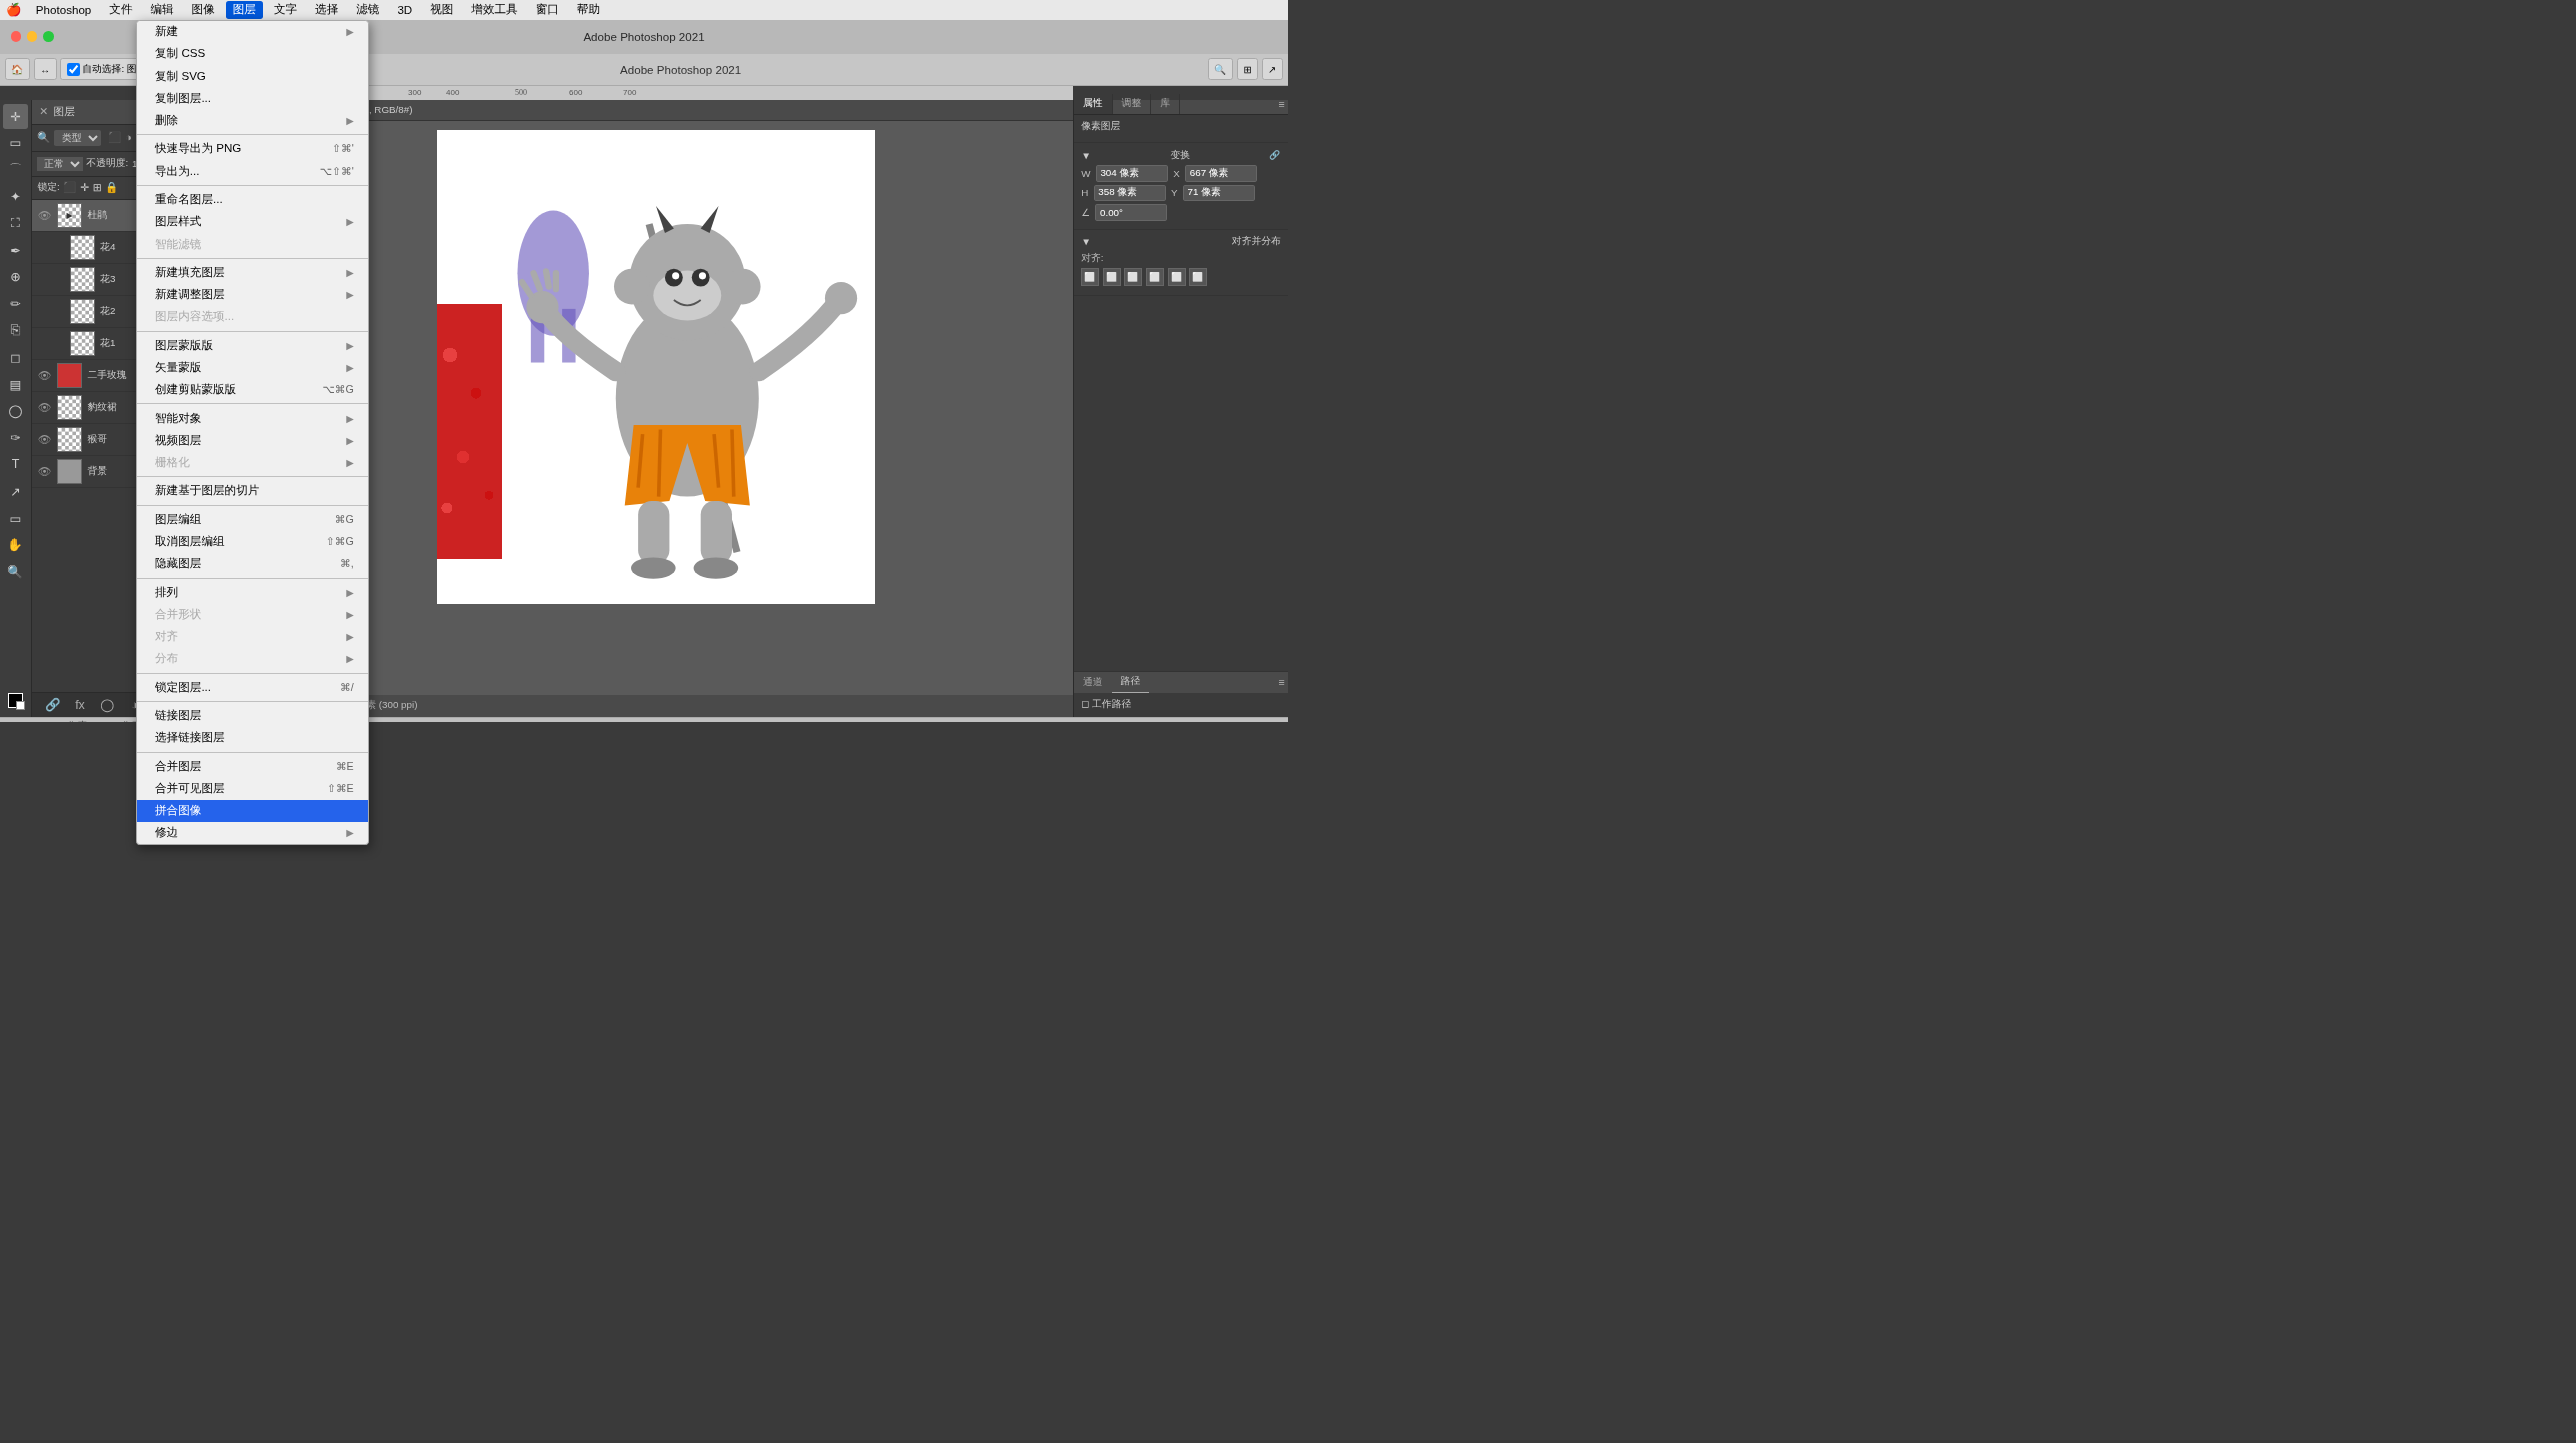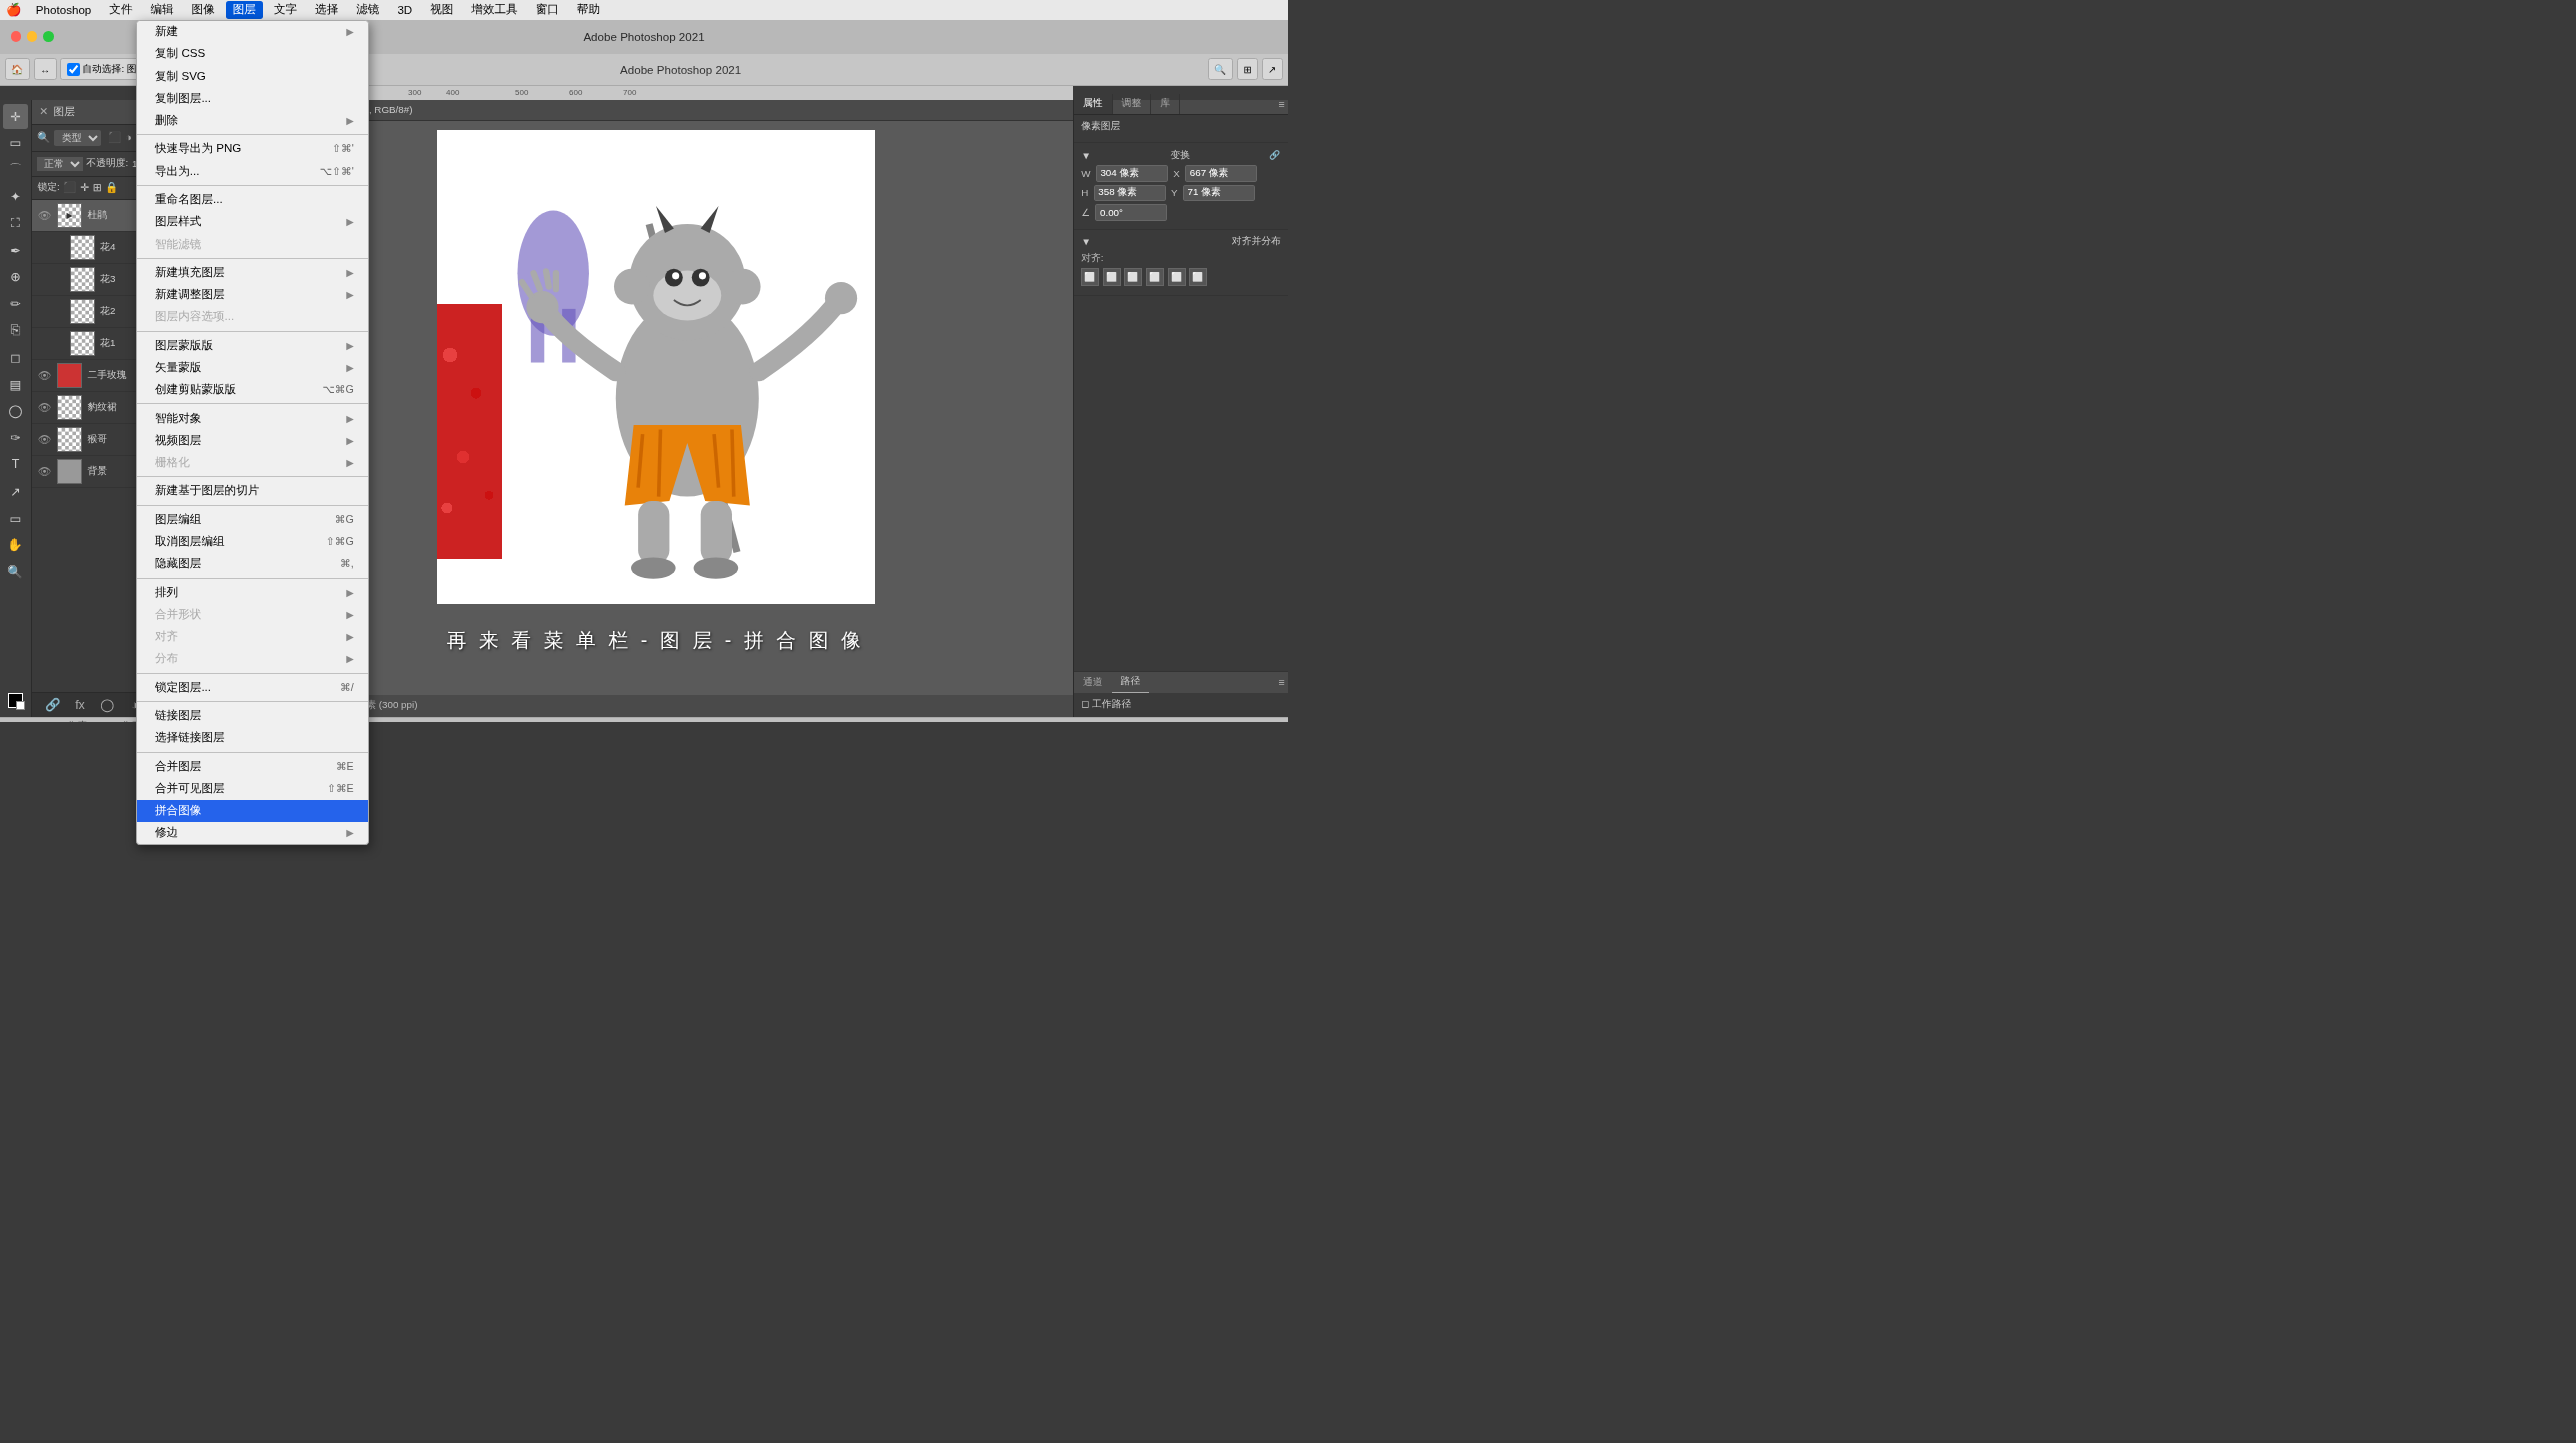--- a/index.html
+++ b/index.html
@@ -459,21 +459,21 @@
   <div class="toolbar-btn">⊞</div>
   <div class="toolbar-btn">↗</div>
 </div>
 
 <div id="ruler-h">
   <span style="position:absolute;left:27px;font-size:8px;color:#555;">0</span>
   <span style="position:absolute;left:63px;font-size:8px;color:#555;">100</span>
   <span style="position:absolute;left:116px;font-size:8px;color:#555;">200</span>
   <span style="position:absolute;left:170px;font-size:8px;color:#555;">300</span>
   <span style="position:absolute;left:208px;font-size:8px;color:#555;">400</span>
-  <span style="position:absolute;left:277px;font-size:8px;color:#555;">500</span>
+  <span style="position:absolute;left:277px;font-size:8px;color:#555;font-family:Liberation Serif, serif;">500</span>
   <span style="position:absolute;left:331px;font-size:8px;color:#555;">600</span>
   <span style="position:absolute;left:385px;font-size:8px;color:#555;">700</span>
 </div>
 
 <div id="main">
 
   <div id="left-toolbar">
     <div class="tool-btn active">✛</div>
     <div class="tool-btn">▭</div>
     <div class="tool-btn">⌒</div>
@@ -672,21 +672,20 @@
           <circle cx="118" cy="198" r="18" fill="#aaa"></circle>
           <circle cx="452" cy="188" r="18" fill="#aaa"></circle>
 
           <line x1="105" y1="185" x2="95" y2="170" stroke="#aaa" stroke-width="7" stroke-linecap="round"></line>
           <line x1="115" y1="178" x2="108" y2="160" stroke="#aaa" stroke-width="7" stroke-linecap="round"></line>
           <line x1="125" y1="175" x2="122" y2="158" stroke="#aaa" stroke-width="7" stroke-linecap="round"></line>
           <line x1="133" y1="178" x2="133" y2="160" stroke="#aaa" stroke-width="7" stroke-linecap="round"></line>
         </svg>
       </div>
 
-      <div id="subtitle">再 来 看 菜 单 栏 - 图 层 - 拼 合 图 像</div>
     </div>
     <div id="canvas-bottom">
       <span>100%</span>
       <span>1920 像素 x 1080 像素 (300 ppi)</span>
     </div>
   </div>
 
   <div id="right-panel">
     <div id="right-tabs">
       <div class="right-tab active">属性</div>

